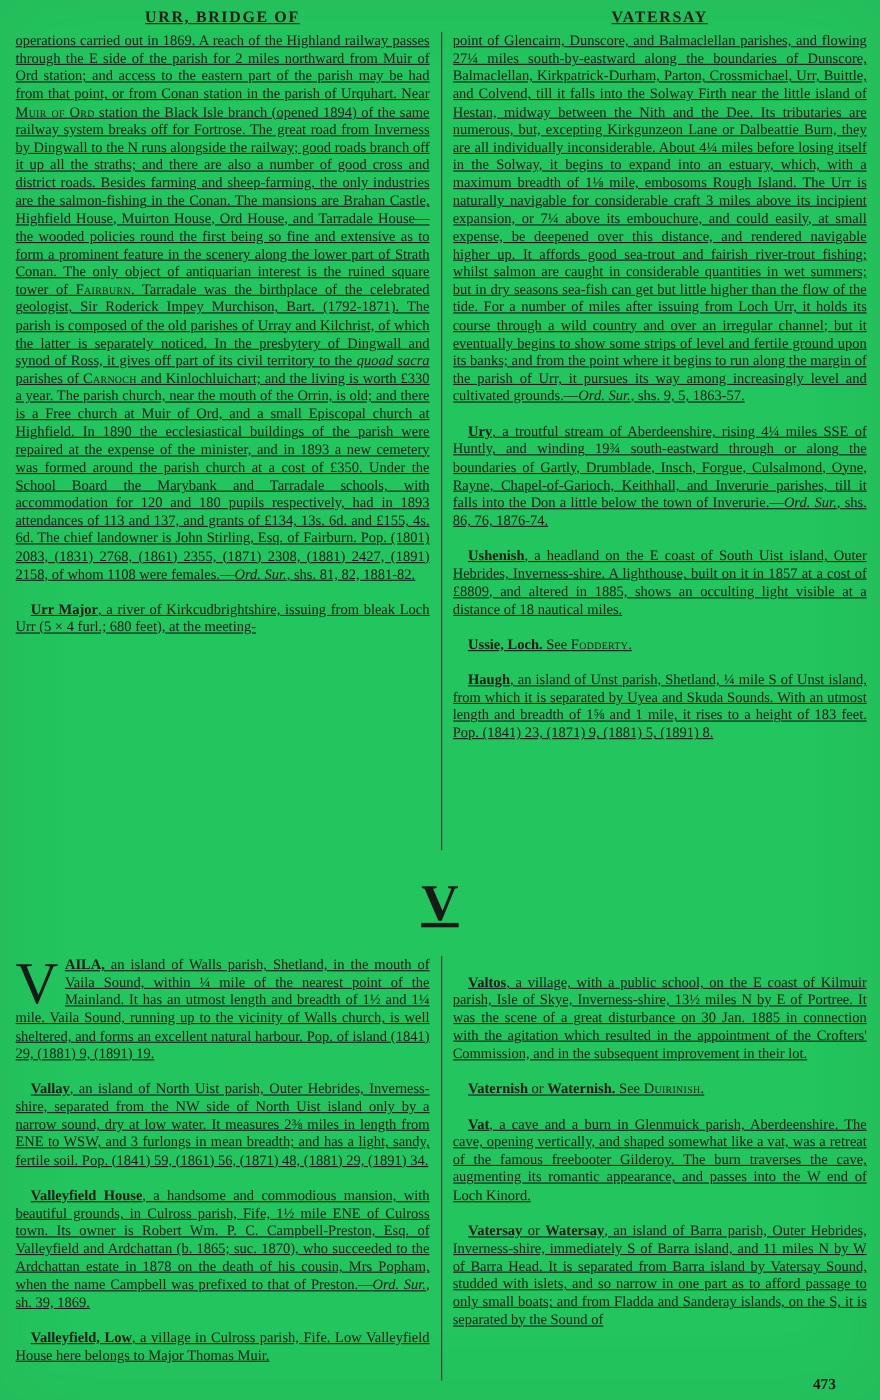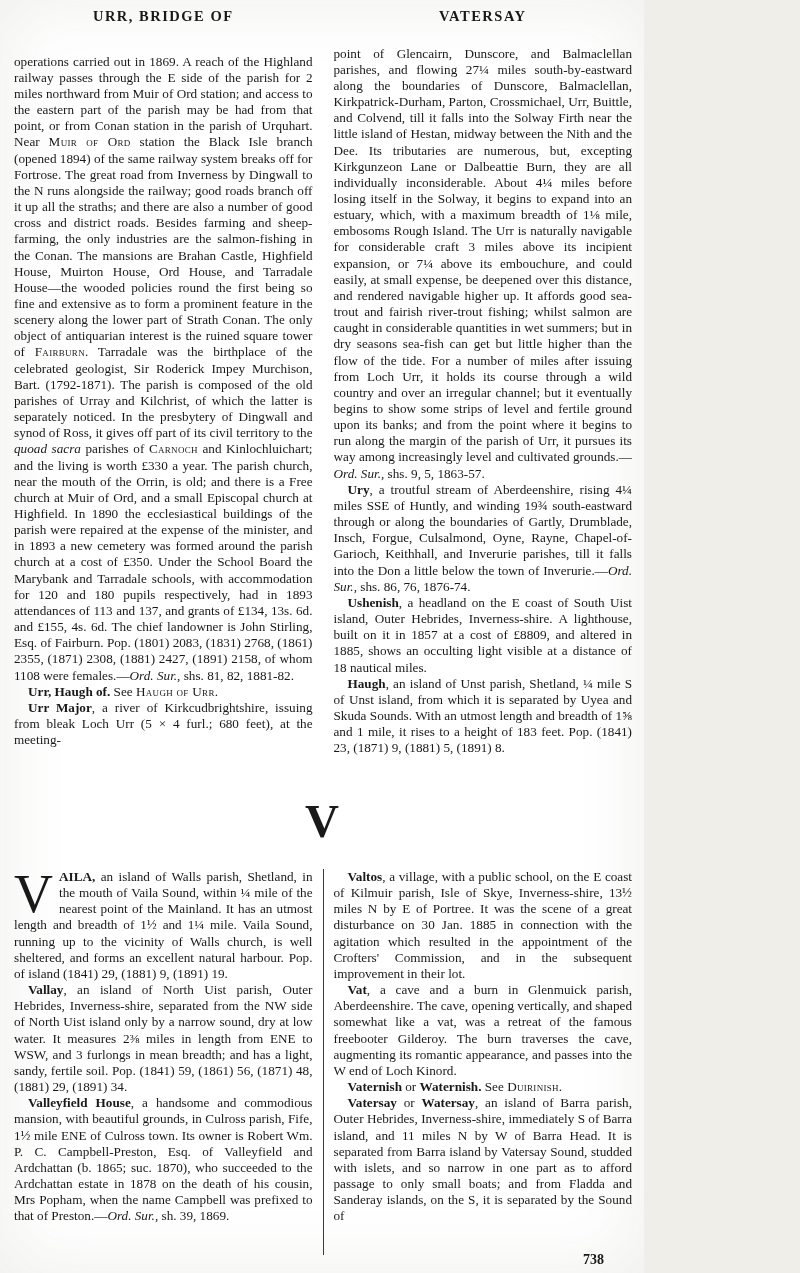--- a/index.html
+++ b/index.html
@@ -3,25 +3,26 @@
 <meta charset="utf-8">
 <style>
   html,body{margin:0;padding:0;}
   body{
     width:800px;height:1273px;
     background:#efeee8;
     font-family:"Liberation Serif", serif;
   }
   .page{
     position:relative;
-    width:644px;height:1273px;
-    background:#ffffff;
+    width:800px;height:1273px;
+    background:#22c55e;
     box-shadow:inset 0 0 70px rgba(90,85,70,0.10);
     color:#191919;
     overflow:hidden;
+    text-decoration:underline;
   }
   .headers{
     display:flex;
     padding:8px 12px 2px 14px;
   }
   .head{
     flex:1;
     text-align:center;
     font-weight:bold;
     font-size:14.5px;
@@ -37,30 +38,30 @@
     font-size:13.2px;
     line-height:16.15px;
     text-align:justify;
     overflow:hidden;
   }
   .rule{
     width:1px;
     background:#3c3a36;
     margin:0 10px;
   }
-  .section.top{height:744px;margin-top:2px;align-items:center;}
+  .section.top{height:744px;margin-top:2px;}
   .section.bottom{height:386px;}
   .section-letter{
     height:96px;
     display:flex;align-items:center;justify-content:center;
     font-size:47px;
     font-weight:bold;
   }
   p{margin:0;}
-  p.entry{text-indent:14px;}
+  p.entry{text-indent:14px;margin-top:16px;}
   p.cont{text-indent:0;}
   .b{font-weight:bold;}
   .i{font-style:italic;}
   .sc{font-variant:small-caps;letter-spacing:0.3px;}
   .dropcap{
     float:left;
     font-size:54px;
     line-height:46px;
     padding:2px 6px 0 0;
   }
@@ -79,44 +80,45 @@
 
   <div class="headers">
     <div class="head">URR, BRIDGE OF</div>
     <div class="head-spacer"></div>
     <div class="head">VATERSAY</div>
   </div>
 
   <div class="section top">
     <div class="col">
         <p class="cont"><span>operations carried out in 1869. A reach of the Highland railway passes through the E side of the parish for 2 miles northward from Muir of Ord station; and access to the eastern part of the parish may be had from that point, or from Conan station in the parish of Urquhart. Near </span><span class="sc">Muir of Ord</span><span> station the Black Isle branch (opened 1894) of the same railway system breaks off for Fortrose. The great road from Inverness by Dingwall to the N runs alongside the railway; good roads branch off it up all the straths; and there are also a number of good cross and district roads. Besides farming and sheep-farming, the only industries are the salmon-fishing in the Conan. The mansions are Brahan Castle, Highfield House, Muirton House, Ord House, and Tarradale House—the wooded policies round the first being so fine and extensive as to form a prominent feature in the scenery along the lower part of Strath Conan. The only object of antiquarian interest is the ruined square tower of </span><span class="sc">Fairburn</span><span>. Tarradale was the birthplace of the celebrated geologist, Sir Roderick Impey Murchison, Bart. (1792-1871). The parish is composed of the old parishes of Urray and Kilchrist, of which the latter is separately noticed. In the presbytery of Dingwall and synod of Ross, it gives off part of its civil territory to the </span><span class="i">quoad sacra</span><span> parishes of </span><span class="sc">Carnoch</span><span> and Kinlochluichart; and the living is worth £330 a year. The parish church, near the mouth of the Orrin, is old; and there is a Free church at Muir of Ord, and a small Episcopal church at Highfield. In 1890 the ecclesiastical buildings of the parish were repaired at the expense of the minister, and in 1893 a new cemetery was formed around the parish church at a cost of £350. Under the School Board the Marybank and Tarradale schools, with accommodation for 120 and 180 pupils respectively, had in 1893 attendances of 113 and 137, and grants of £134, 13s. 6d. and £155, 4s. 6d. The chief landowner is John Stirling, Esq. of Fairburn. Pop. (1801) 2083, (1831) 2768, (1861) 2355, (1871) 2308, (1881) 2427, (1891) 2158, of whom 1108 were females.—</span><span class="i">Ord. Sur.</span><span>, shs. 81, 82, 1881-82.</span></p>
-        <p class="entry"><span class="b">Urr, Haugh of.</span><span> See </span><span class="sc">Haugh of Urr</span><span>.</span></p>
         <p class="entry"><span class="b">Urr Major</span><span>, a river of Kirkcudbrightshire, issuing from bleak Loch Urr (5 × 4 furl.; 680 feet), at the meeting-</span></p>
       </div>
     <div class="rule"></div>
     <div class="col">
         <p class="cont"><span>point of Glencairn, Dunscore, and Balmaclellan parishes, and flowing 27¼ miles south-by-eastward along the boundaries of Dunscore, Balmaclellan, Kirkpatrick-Durham, Parton, Crossmichael, Urr, Buittle, and Colvend, till it falls into the Solway Firth near the little island of Hestan, midway between the Nith and the Dee. Its tributaries are numerous, but, excepting Kirkgunzeon Lane or Dalbeattie Burn, they are all individually inconsiderable. About 4¼ miles before losing itself in the Solway, it begins to expand into an estuary, which, with a maximum breadth of 1⅛ mile, embosoms Rough Island. The Urr is naturally navigable for considerable craft 3 miles above its incipient expansion, or 7¼ above its embouchure, and could easily, at small expense, be deepened over this distance, and rendered navigable higher up. It affords good sea-trout and fairish river-trout fishing; whilst salmon are caught in considerable quantities in wet summers; but in dry seasons sea-fish can get but little higher than the flow of the tide. For a number of miles after issuing from Loch Urr, it holds its course through a wild country and over an irregular channel; but it eventually begins to show some strips of level and fertile ground upon its banks; and from the point where it begins to run along the margin of the parish of Urr, it pursues its way among increasingly level and cultivated grounds.—</span><span class="i">Ord. Sur.</span><span>, shs. 9, 5, 1863-57.</span></p>
         <p class="entry"><span class="b">Ury</span><span>, a troutful stream of Aberdeenshire, rising 4¼ miles SSE of Huntly, and winding 19¾ south-eastward through or along the boundaries of Gartly, Drumblade, Insch, Forgue, Culsalmond, Oyne, Rayne, Chapel-of-Garioch, Keithhall, and Inverurie parishes, till it falls into the Don a little below the town of Inverurie.—</span><span class="i">Ord. Sur.</span><span>, shs. 86, 76, 1876-74.</span></p>
         <p class="entry"><span class="b">Ushenish</span><span>, a headland on the E coast of South Uist island, Outer Hebrides, Inverness-shire. A lighthouse, built on it in 1857 at a cost of £8809, and altered in 1885, shows an occulting light visible at a distance of 18 nautical miles.</span></p>
+        <p class="entry"><span class="b">Ussie, Loch.</span><span> See </span><span class="sc">Fodderty</span><span>.</span></p>
         <p class="entry"><span class="b">Haugh</span><span>, an island of Unst parish, Shetland, ¼ mile S of Unst island, from which it is separated by Uyea and Skuda Sounds. With an utmost length and breadth of 1⅝ and 1 mile, it rises to a height of 183 feet. Pop. (1841) 23, (1871) 9, (1881) 5, (1891) 8.</span></p>
       </div>
   </div>
 
   <div class="section-letter">V</div>
 
   <div class="section bottom">
     <div class="col">
         <p class="cont"><span class="dropcap">V</span><span class="b">AILA,</span><span> an island of Walls parish, Shetland, in the mouth of Vaila Sound, within ¼ mile of the nearest point of the Mainland. It has an utmost length and breadth of 1½ and 1¼ mile. Vaila Sound, running up to the vicinity of Walls church, is well sheltered, and forms an excellent natural harbour. Pop. of island (1841) 29, (1881) 9, (1891) 19.</span></p>
         <p class="entry"><span class="b">Vallay</span><span>, an island of North Uist parish, Outer Hebrides, Inverness-shire, separated from the NW side of North Uist island only by a narrow sound, dry at low water. It measures 2⅜ miles in length from ENE to WSW, and 3 furlongs in mean breadth; and has a light, sandy, fertile soil. Pop. (1841) 59, (1861) 56, (1871) 48, (1881) 29, (1891) 34.</span></p>
         <p class="entry"><span class="b">Valleyfield House</span><span>, a handsome and commodious mansion, with beautiful grounds, in Culross parish, Fife, 1½ mile ENE of Culross town. Its owner is Robert Wm. P. C. Campbell-Preston, Esq. of Valleyfield and Ardchattan (b. 1865; suc. 1870), who succeeded to the Ardchattan estate in 1878 on the death of his cousin, Mrs Popham, when the name Campbell was prefixed to that of Preston.—</span><span class="i">Ord. Sur.</span><span>, sh. 39, 1869.</span></p>
+        <p class="entry"><span class="b">Valleyfield, Low</span><span>, a village in Culross parish, Fife. Low Valleyfield House here belongs to Major Thomas Muir.</span></p>
       </div>
     <div class="rule"></div>
     <div class="col">
         <p class="entry"><span class="b">Valtos</span><span>, a village, with a public school, on the E coast of Kilmuir parish, Isle of Skye, Inverness-shire, 13½ miles N by E of Portree. It was the scene of a great disturbance on 30 Jan. 1885 in connection with the agitation which resulted in the appointment of the Crofters' Commission, and in the subsequent improvement in their lot.</span></p>
+        <p class="entry"><span class="b">Vaternish</span><span> or </span><span class="b">Waternish.</span><span> See </span><span class="sc">Duirinish</span><span>.</span></p>
         <p class="entry"><span class="b">Vat</span><span>, a cave and a burn in Glenmuick parish, Aberdeenshire. The cave, opening vertically, and shaped somewhat like a vat, was a retreat of the famous freebooter Gilderoy. The burn traverses the cave, augmenting its romantic appearance, and passes into the W end of Loch Kinord.</span></p>
-        <p class="entry"><span class="b">Vaternish</span><span> or </span><span class="b">Waternish.</span><span> See </span><span class="sc">Duirinish</span><span>.</span></p>
         <p class="entry"><span class="b">Vatersay</span><span> or </span><span class="b">Watersay</span><span>, an island of Barra parish, Outer Hebrides, Inverness-shire, immediately S of Barra island, and 11 miles N by W of Barra Head. It is separated from Barra island by Vatersay Sound, studded with islets, and so narrow in one part as to afford passage to only small boats; and from Fladda and Sanderay islands, on the S, it is separated by the Sound of</span></p>
       </div>
   </div>
 
-  <div class="page-number">738</div>
+  <div class="page-number">473</div>
 
 </div>
 
 </body></html>

